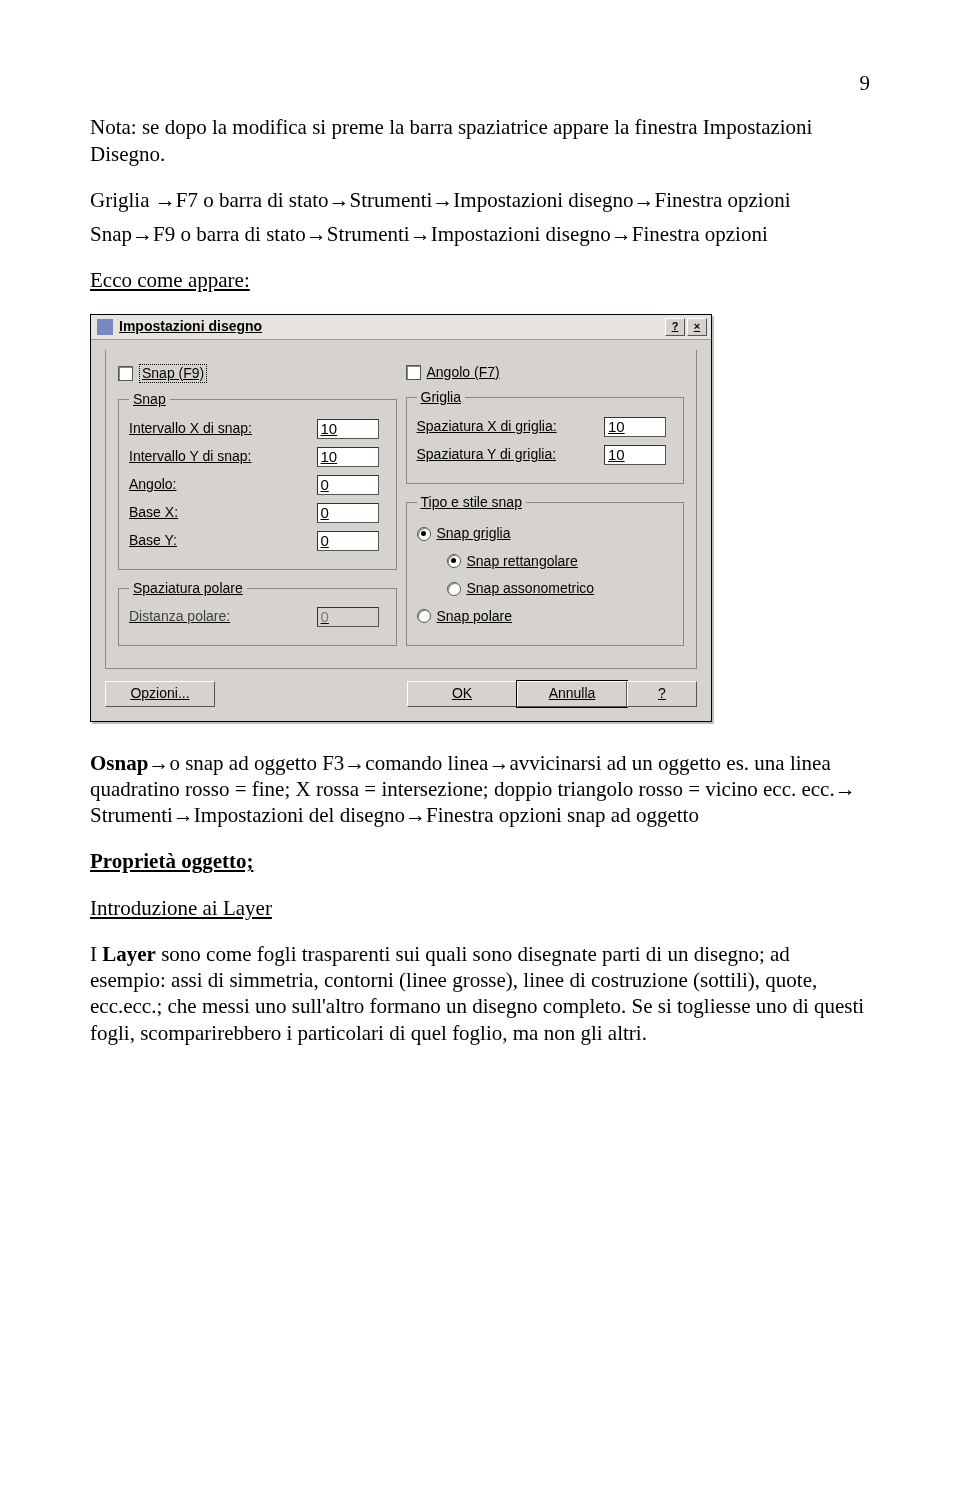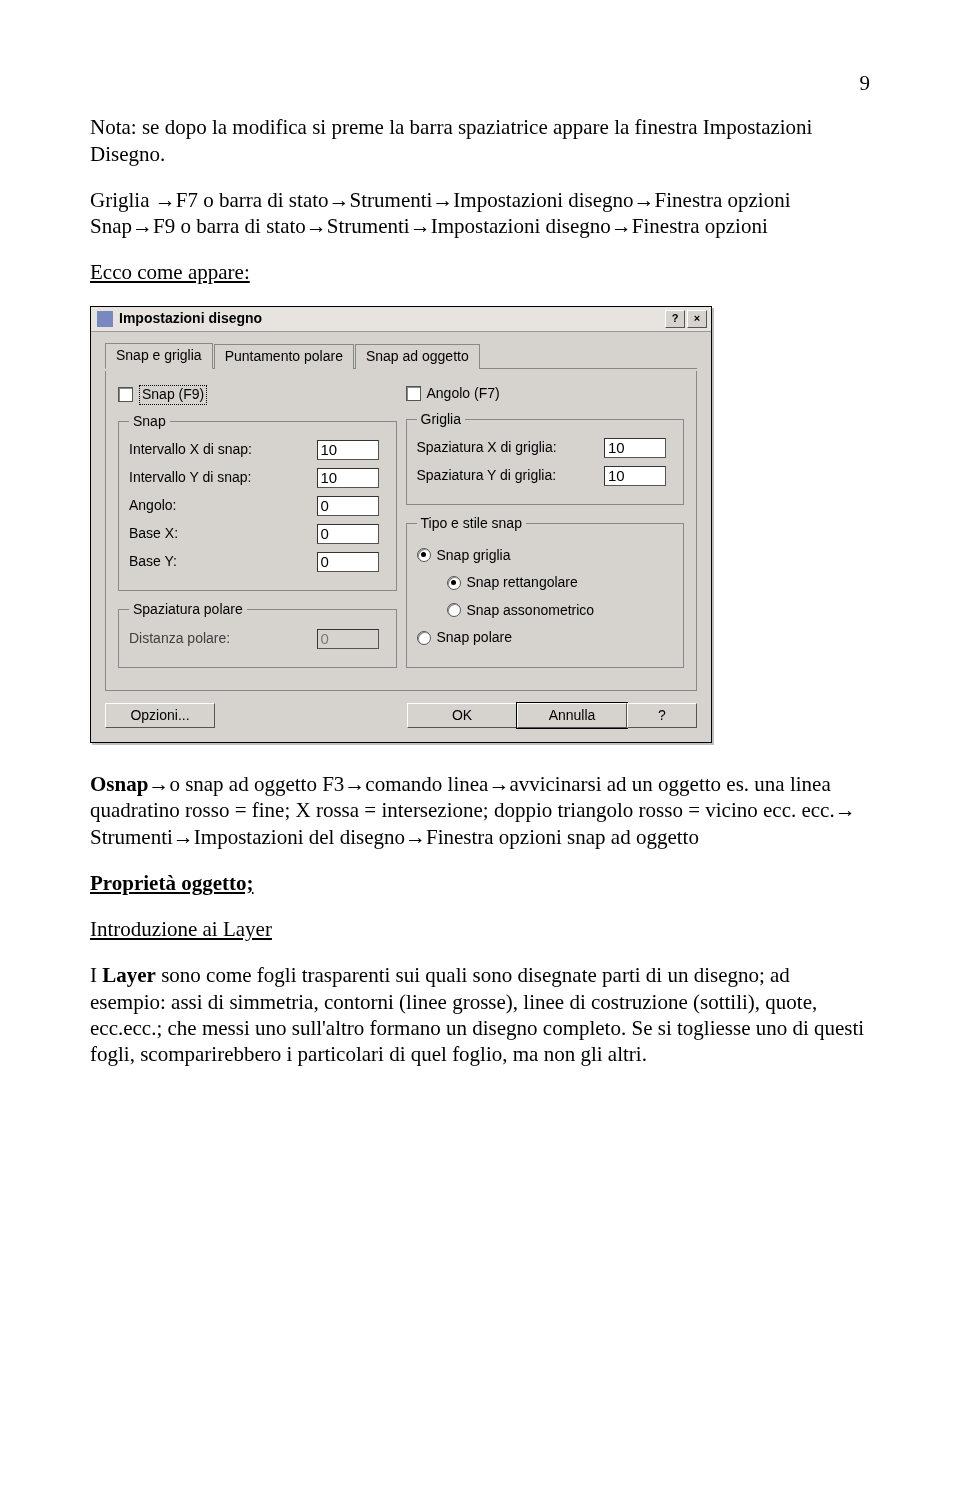--- a/index.html
+++ b/index.html
@@ -7,34 +7,35 @@
     font-size: 21px;
     margin: 0;
     padding: 70px 90px 60px 90px;
     background: #fff;
     color: #000;
     width: 960px;
     box-sizing: border-box;
     line-height: 1.25;
   }
   .page-num { text-align: right; margin-bottom: 18px; }
-  p { margin: 0 0 0 0; font-family: Liberation Serif, serif; }
+  p { margin: 8px 0 0 0; font-family: Liberation Serif, serif; }
   .para { margin-bottom: 20px; }
   .underline { text-decoration: underline; }
   .bold { font-weight: bold; }
 
   
   .dialog {
     font-family: Tahoma, Arial, sans-serif;
     font-size: 14px;
     width: 620px;
     margin: 0 0 28px 0;
     border: 1px solid #000;
     background: #d6d3ce;
     box-shadow: 2px 2px 0 rgba(0,0,0,0.25);
+    text-decoration: underline;
   }
   .titlebar {
     background: #e7e4df;
     color: #000;
     display: flex;
     align-items: center;
     padding: 3px 4px 3px 6px;
     border-bottom: 1px solid #999;
     font-weight: bold;
   }
@@ -150,25 +151,20 @@
 <p class="para underline">Ecco come appare:</p>
 
 <div class="dialog">
   <div class="titlebar">
     <span class="app-icon"></span>
     <span class="title">Impostazioni disegno</span>
     <span class="tb-btn">?</span>
     <span class="tb-btn">×</span>
   </div>
   <div class="dlg-body">
-    <div class="tabs">
-      <div class="tab active">Snap e griglia</div>
-      <div class="tab">Puntamento polare</div>
-      <div class="tab">Snap ad oggetto</div>
-    </div>
     <div class="tabpanel">
 
       <div class="cols">
         <div class="col">
           <div class="chk-row">
             <span class="chk"></span>
             <span class="chk-label dotted">Snap (F9)</span>
           </div>
           <fieldset class="grp">
             <legend>Snap</legend>

